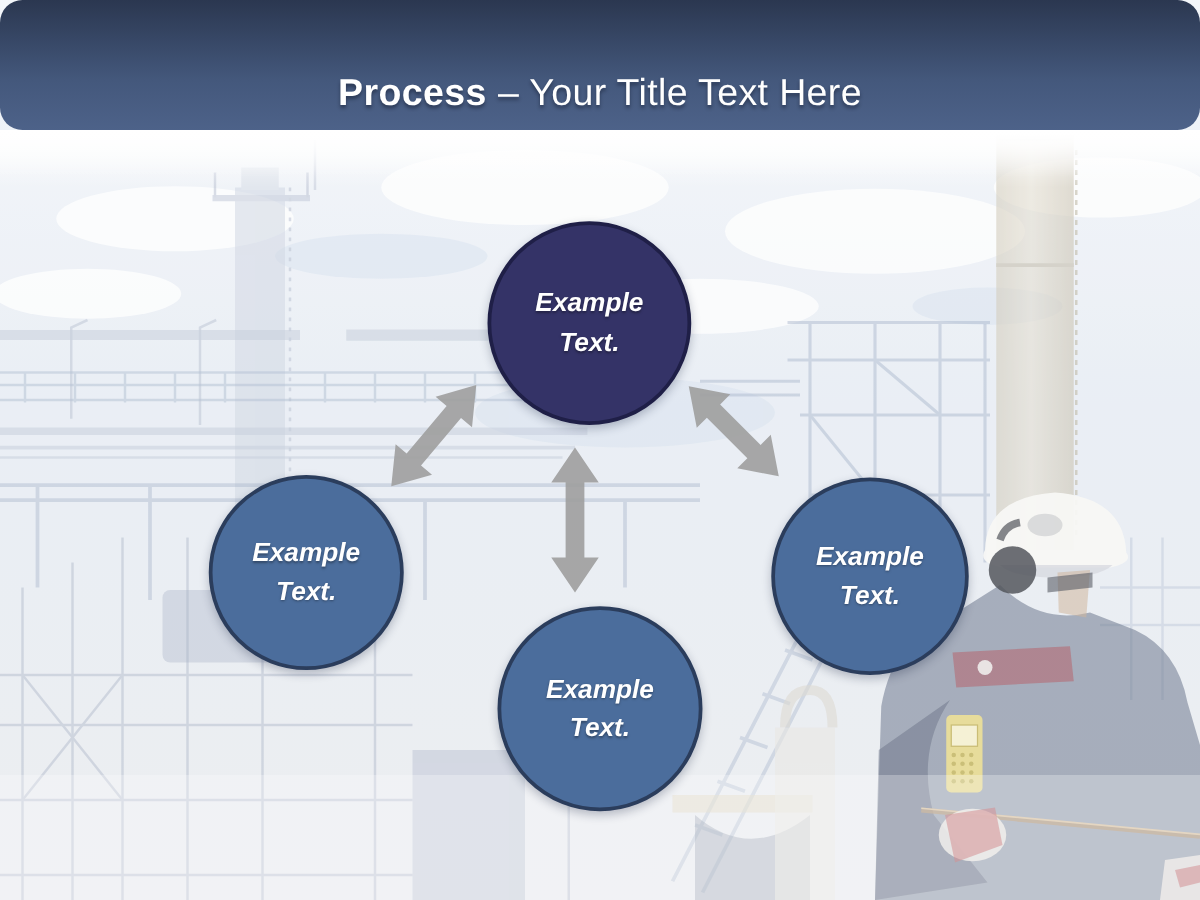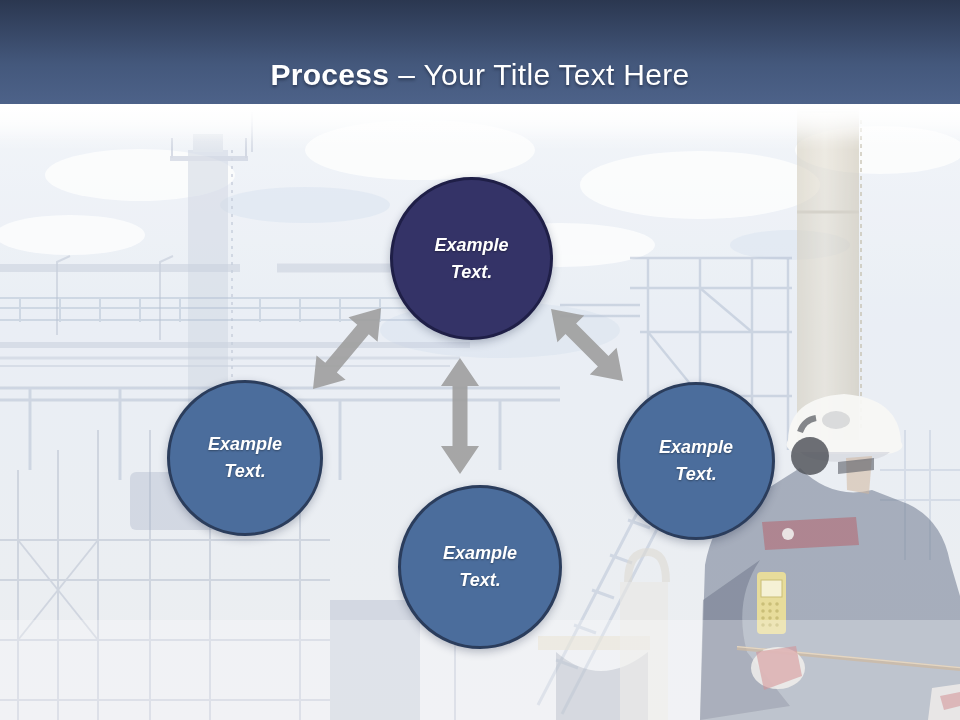--- a/index.html
+++ b/index.html
@@ -29,20 +29,21 @@
     z-index: 3;
     background: linear-gradient(180deg,
       var(--header-top) 0%,
       #364664 28%,
       #44587c 62%,
       var(--header-bottom) 100%);
     display: flex;
     align-items: flex-end;
     justify-content: center;
     padding-bottom: 12px;
+    border-radius: 18px;
   }
   .title-band h1 {
     color: var(--title-text);
     font-size: 30px;
     font-weight: 400;
     letter-spacing: 0.3px;
     text-shadow: 0 2px 3px rgba(10,16,30,0.45);
     white-space: nowrap;
   }
   .title-band h1 .title-emphasis { font-weight: 700; margin-right: 9px; }
@@ -80,21 +81,21 @@
     border: 3px solid var(--node-primary-border);
   }
   .node--secondary {
     background: var(--node-secondary-fill);
     border: 3px solid var(--node-secondary-border);
   }
   .node-label {
     width: 116px;
     text-align: center;
     color: var(--node-text);
-    font-size: 18px;
+    font-size: 21px;
     font-weight: 700;
     font-style: italic;
     line-height: 1.5;
     text-shadow: 0 1px 2px rgba(0,0,0,0.35);
   }
   .node-top    { left: 390px; top: 177px; width: 163px; height: 163px; }
   .node-left   { left: 167px; top: 380px; width: 156px; height: 156px; }
   .node-right  { left: 617px; top: 382px; width: 158px; height: 158px; }
   .node-bottom { left: 398px; top: 485px; width: 164px; height: 164px; }
 </style>

